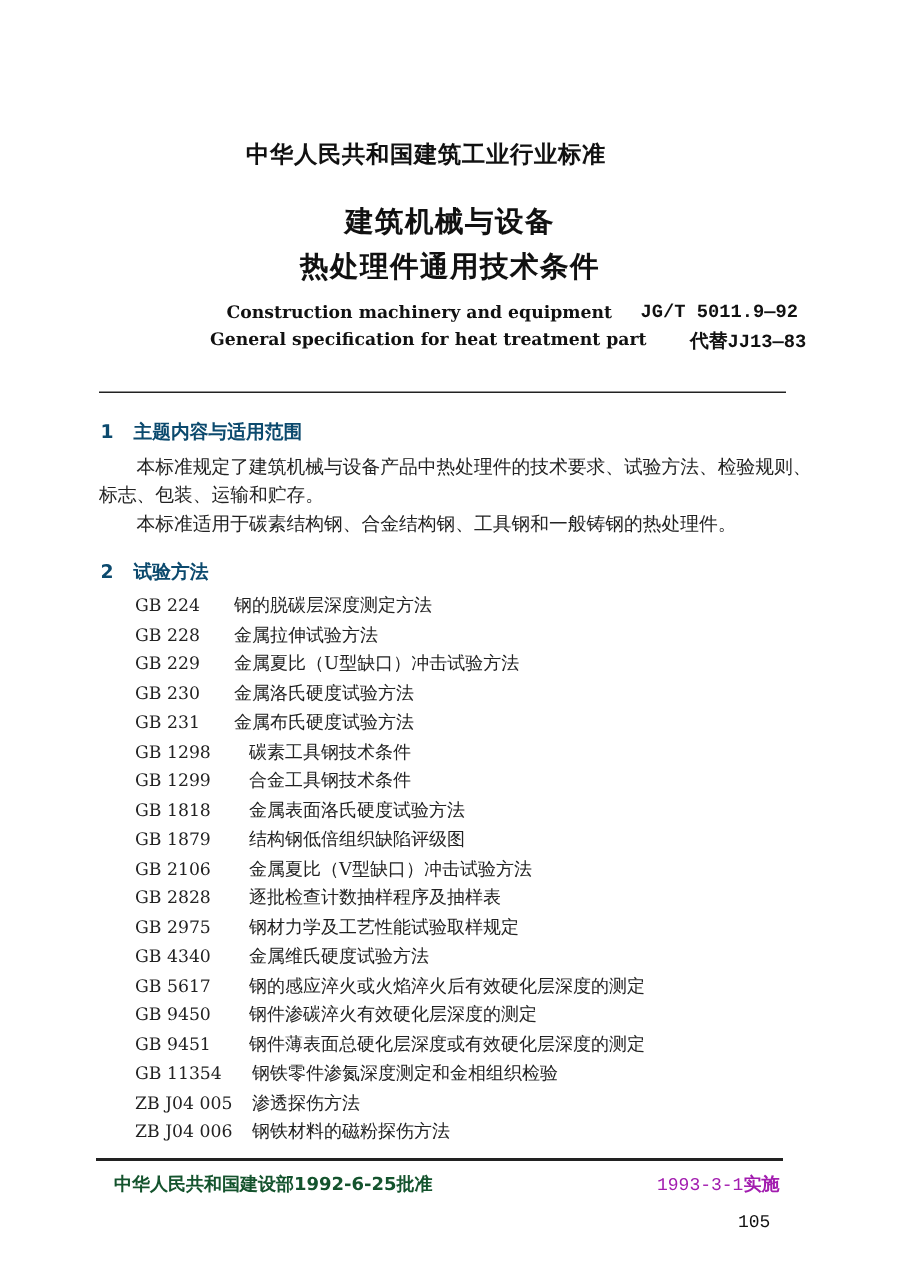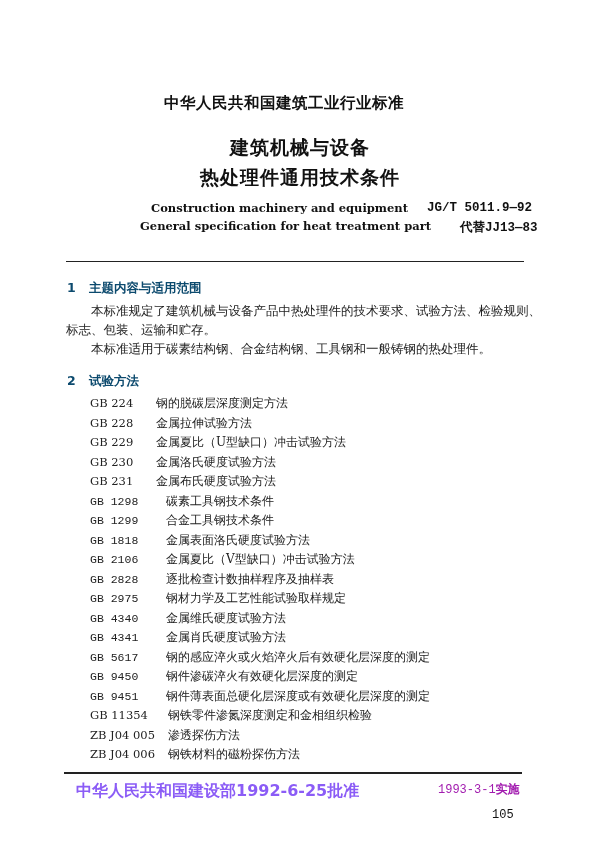--- a/index.html
+++ b/index.html
@@ -52,27 +52,27 @@
   .para-1 { top: 301px; left: 66px; width: 484px; text-indent: 25px; }
   .para-2 { top: 339px; left: 66px; width: 484px; text-indent: 25px; }
   .ref-list { top: 394px; left: 90px; margin: 0; padding: 0; list-style: none; }
   .ref-list li {
     height: 19.5px; line-height: 19.5px; font-size: 12px; white-space: nowrap; color: #222;
   }
   .ref-code {
     display: inline-block; min-width: 58px; margin-right: 8px;
     font-family: "DejaVu Serif", "Liberation Serif", serif; font-size: 11.5px;
   }
-  .ref-code.wide { min-width: 68px; font-family: Liberation Mono, monospace; }
+  .ref-code.wide { min-width: 68px; }
   .ref-code.zb { min-width: 70px; }
   .ref-title { font-size: 12px; }
   .footer-left {
     top: 781px; left: 76px;
     font-family: "DejaVu Sans", "Liberation Sans", sans-serif;
-    font-weight: bold; font-size: 16px; color: #8b5cf6; white-space: nowrap;
+    font-weight: bold; font-size: 12px; color: #14532d; white-space: nowrap;
   }
   .footer-right {
     top: 781px; left: 438px;
     font-family: "Liberation Mono", "DejaVu Sans Mono", monospace;
     font-size: 12px; color: #a21caf; white-space: nowrap;
   }
   .footer-right .cn { font-family: "DejaVu Sans", "Liberation Sans", sans-serif; font-weight: bold; }
   .page-num {
     top: 808px; left: 492px;
     font-family: "Liberation Mono", "DejaVu Sans Mono", monospace;
@@ -107,25 +107,25 @@
 
 <ul class="abs ref-list">
   <li><span class="ref-code">GB 224</span><span class="ref-title">钢的脱碳层深度测定方法</span></li>
   <li><span class="ref-code">GB 228</span><span class="ref-title">金属拉伸试验方法</span></li>
   <li><span class="ref-code">GB 229</span><span class="ref-title">金属夏比（U型缺口）冲击试验方法</span></li>
   <li><span class="ref-code">GB 230</span><span class="ref-title">金属洛氏硬度试验方法</span></li>
   <li><span class="ref-code">GB 231</span><span class="ref-title">金属布氏硬度试验方法</span></li>
   <li><span class="ref-code wide">GB 1298</span><span class="ref-title">碳素工具钢技术条件</span></li>
   <li><span class="ref-code wide">GB 1299</span><span class="ref-title">合金工具钢技术条件</span></li>
   <li><span class="ref-code wide">GB 1818</span><span class="ref-title">金属表面洛氏硬度试验方法</span></li>
+  <li><span class="ref-code wide">GB 1879</span><span class="ref-title">结构钢低倍组织缺陷评级图</span></li>
   <li><span class="ref-code wide">GB 2106</span><span class="ref-title">金属夏比（V型缺口）冲击试验方法</span></li>
   <li><span class="ref-code wide">GB 2828</span><span class="ref-title">逐批检查计数抽样程序及抽样表</span></li>
   <li><span class="ref-code wide">GB 2975</span><span class="ref-title">钢材力学及工艺性能试验取样规定</span></li>
   <li><span class="ref-code wide">GB 4340</span><span class="ref-title">金属维氏硬度试验方法</span></li>
-  <li><span class="ref-code wide">GB 4341</span><span class="ref-title">金属肖氏硬度试验方法</span></li>
   <li><span class="ref-code wide">GB 5617</span><span class="ref-title">钢的感应淬火或火焰淬火后有效硬化层深度的测定</span></li>
   <li><span class="ref-code wide">GB 9450</span><span class="ref-title">钢件渗碳淬火有效硬化层深度的测定</span></li>
   <li><span class="ref-code wide">GB 9451</span><span class="ref-title">钢件薄表面总硬化层深度或有效硬化层深度的测定</span></li>
   <li><span class="ref-code zb">GB 11354</span><span class="ref-title">钢铁零件渗氮深度测定和金相组织检验</span></li>
   <li><span class="ref-code zb">ZB J04 005</span><span class="ref-title">渗透探伤方法</span></li>
   <li><span class="ref-code zb">ZB J04 006</span><span class="ref-title">钢铁材料的磁粉探伤方法</span></li>
 </ul>
 
 <div class="abs rule rule-bottom"></div>
 

